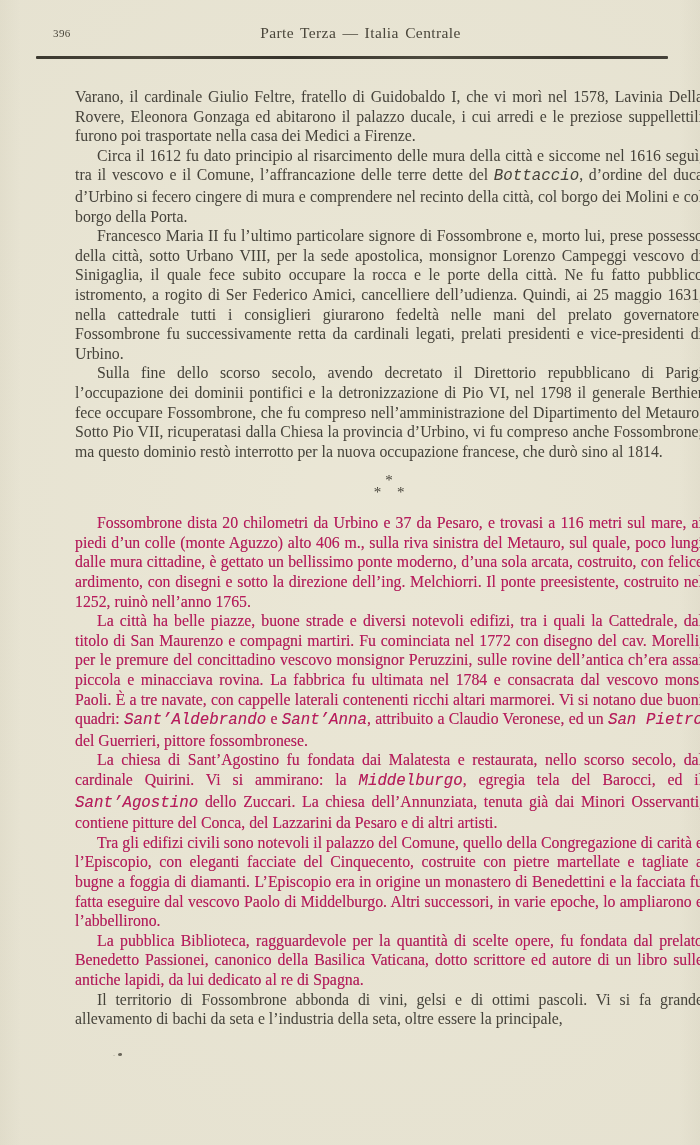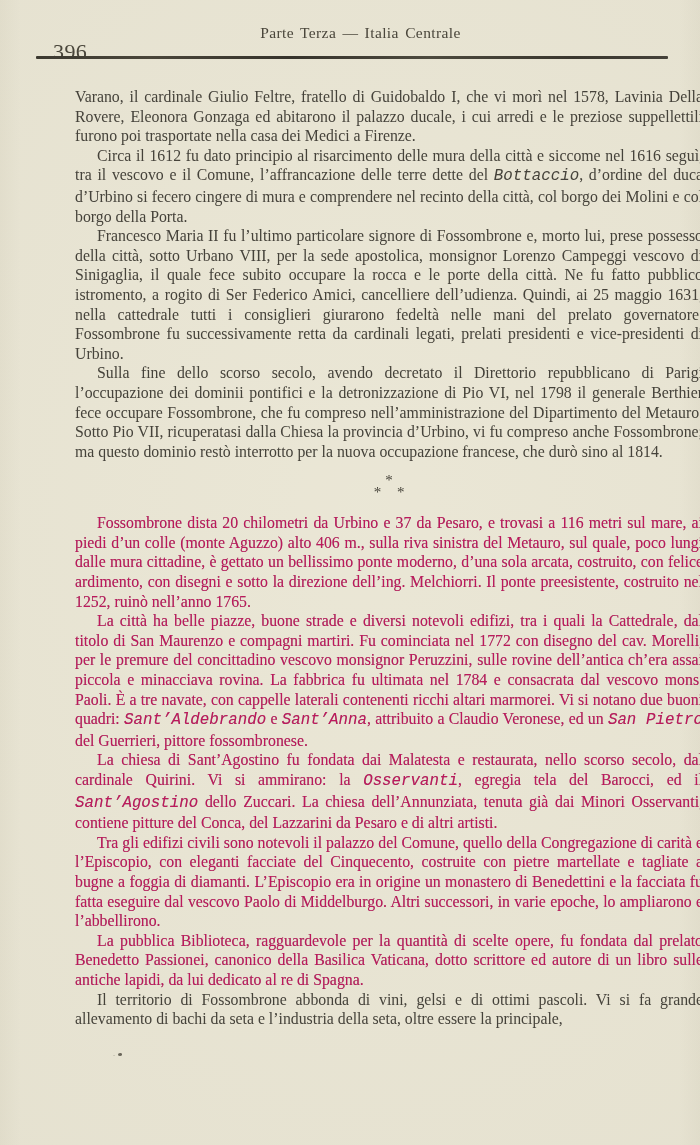--- a/index.html
+++ b/index.html
@@ -18,22 +18,22 @@
 
   .page-header {
     position: absolute;
     top: 23px; left: 38px; right: 33px;
     height: 22px;
     font-size: 16px;
     letter-spacing: 0.4px;
     color: #4a463b;
   }
   .page-number {
-    position: absolute; left: 15px; top: 16px;
-    font-size: 22px;
+    position: absolute; left: 15px; top: 4px;
+    font-size: 11px;
   }
   .header-title {
     position: absolute; left: 16px; right: 0; top: 1px;
     text-align: center;
     font-size: 15.5px;
     word-spacing: 2px;
   }
   .header-rule {
     position: absolute;
     top: 56px; left: 36px; width: 632px; height: 3px;
@@ -92,21 +92,21 @@
     <p class="indent">Francesco Maria II fu l’ultimo particolare signore di Fossombrone e, morto lui, prese possesso della città, sotto Urbano VIII, per la sede apostolica, monsignor Lorenzo Campeggi vescovo di Sinigaglia, il quale fece subito occupare la rocca e le porte della città. Ne fu fatto pubblico istromento, a rogito di Ser Federico Amici, cancelliere dell’udienza. Quindi, ai 25 maggio 1631, nella cattedrale tutti i consiglieri giurarono fedeltà nelle mani del prelato governatore. Fossombrone fu successivamente retta da cardinali legati, prelati presidenti e vice-presidenti di Urbino.</p>
     <p class="indent">Sulla fine dello scorso secolo, avendo decretato il Direttorio repubblicano di Parigi l’occupazione dei dominii pontifici e la detronizzazione di Pio VI, nel 1798 il generale Berthier fece occupare Fossombrone, che fu compreso nell’amministrazione del Dipartimento del Metauro. Sotto Pio VII, ricuperatasi dalla Chiesa la provincia d’Urbino, vi fu compreso anche Fossombrone; ma questo dominio restò interrotto per la nuova occupazione francese, che durò sino al 1814.</p>
 
     <div class="asterism">
       <div class="row1">*</div>
       <div class="row2">* *</div>
     </div>
 
     <p class="indent faded">Fossombrone dista 20 chilometri da Urbino e 37 da Pesaro, e trovasi a 116 metri sul mare, ai piedi d’un colle (monte Aguzzo) alto 406 m., sulla riva sinistra del Metauro, sul quale, poco lungi dalle mura cittadine, è gettato un bellissimo ponte moderno, d’una sola arcata, costruito, con felice ardimento, con disegni e sotto la direzione dell’ing. Melchiorri. Il ponte preesistente, costruito nel 1252, ruinò nell’anno 1765.</p>
     <p class="indent faded">La città ha belle piazze, buone strade e diversi notevoli edifizi, tra i quali la Cattedrale, dal titolo di San Maurenzo e compagni martiri. Fu cominciata nel 1772 con disegno del cav. Morelli, per le premure del concittadino vescovo monsignor Peruzzini, sulle rovine dell’antica ch’era assai piccola e minacciava rovina. La fabbrica fu ultimata nel 1784 e consacrata dal vescovo mons. Paoli. È a tre navate, con cappelle laterali contenenti ricchi altari marmorei. Vi si notano due buoni quadri: <i>Sant’Aldebrando</i> e <i>Sant’Anna</i>, attribuito a Claudio Veronese, ed un <i>San Pietro</i> del Guerrieri, pittore fossombronese.</p>
-    <p class="indent faded">La chiesa di Sant’Agostino fu fondata dai Malatesta e restaurata, nello scorso secolo, dal cardinale Quirini. Vi si ammirano: la <i>Osservanti</i>, egregia tela del Barocci, ed il <i>Sant’Agostino</i> dello Zuccari. La chiesa dell’Annunziata, tenuta già dai Minori Osservanti, contiene pitture del Conca, del Lazzarini da Pesaro e di altri artisti.</p>
+    <p class="indent faded">La chiesa di Sant’Agostino fu fondata dai Malatesta e restaurata, nello scorso secolo, dal cardinale Quirini. Vi si ammirano: la <i>Middelburgo</i>, egregia tela del Barocci, ed il <i>Sant’Agostino</i> dello Zuccari. La chiesa dell’Annunziata, tenuta già dai Minori Osservanti, contiene pitture del Conca, del Lazzarini da Pesaro e di altri artisti.</p>
     <p class="indent faded">Tra gli edifizi civili sono notevoli il palazzo del Comune, quello della Congregazione di carità e l’Episcopio, con eleganti facciate del Cinquecento, costruite con pietre martellate e tagliate a bugne a foggia di diamanti. L’Episcopio era in origine un monastero di Benedettini e la facciata fu fatta eseguire dal vescovo Paolo di Middelburgo. Altri successori, in varie epoche, lo ampliarono e l’abbellirono.</p>
     <p class="indent faded">La pubblica Biblioteca, ragguardevole per la quantità di scelte opere, fu fondata dal prelato Benedetto Passionei, canonico della Basilica Vaticana, dotto scrittore ed autore di un libro sulle antiche lapidi, da lui dedicato al re di Spagna.</p>
     <p class="indent">Il territorio di Fossombrone abbonda di vini, gelsi e di ottimi pascoli. Vi si fa grande allevamento di bachi da seta e l’industria della seta, oltre essere la principale,</p>
   </div>
 
   <div class="ink-speck"></div>
 
 </div>
 
 </body></html>

